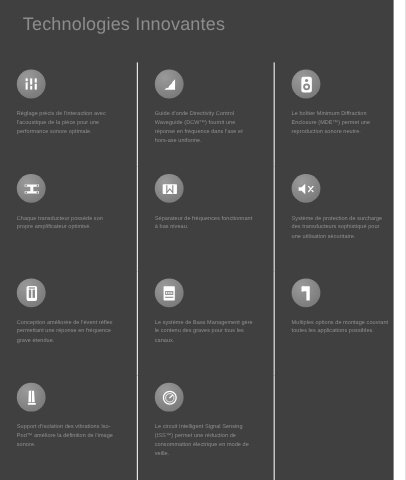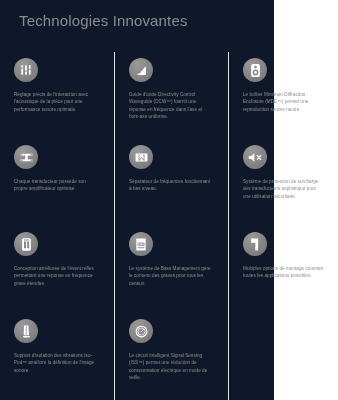--- a/index.html
+++ b/index.html
@@ -9,23 +9,23 @@
   }
   body {
     width: 338px;
     height: 400px;
     overflow: hidden;
     font-family: "Liberation Sans", sans-serif;
     -webkit-font-smoothing: antialiased;
   }
   .page {
     position: relative;
-    width: 274px;
+    width: 328px;
     height: 400px;
-    background: #0f172a;
+    background: #404040;
     box-sizing: border-box;
   }
   .page-title {
     position: absolute;
     left: 19px;
     top: 12px;
     font-size: 15px;
     font-weight: 300;
     letter-spacing: 0.15px;
     color: #8c8c8c;

